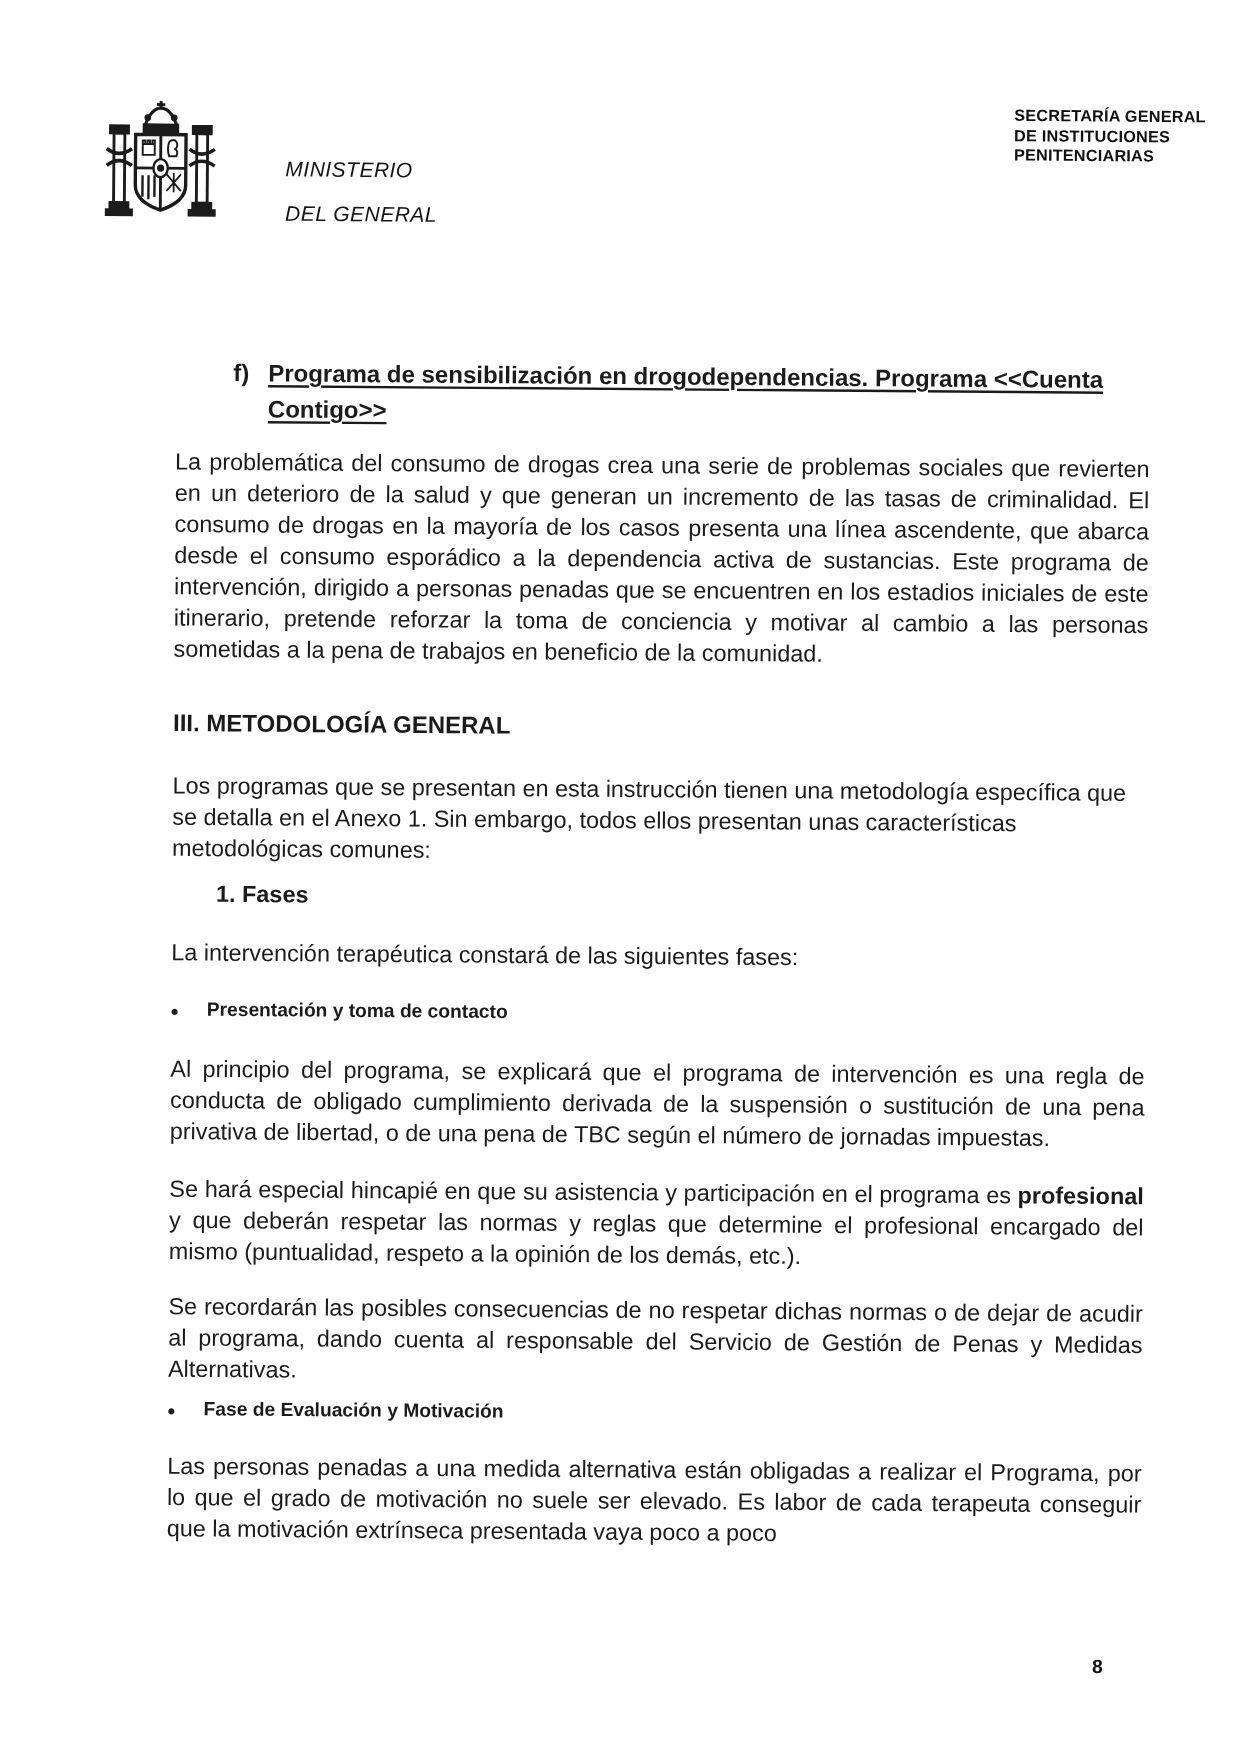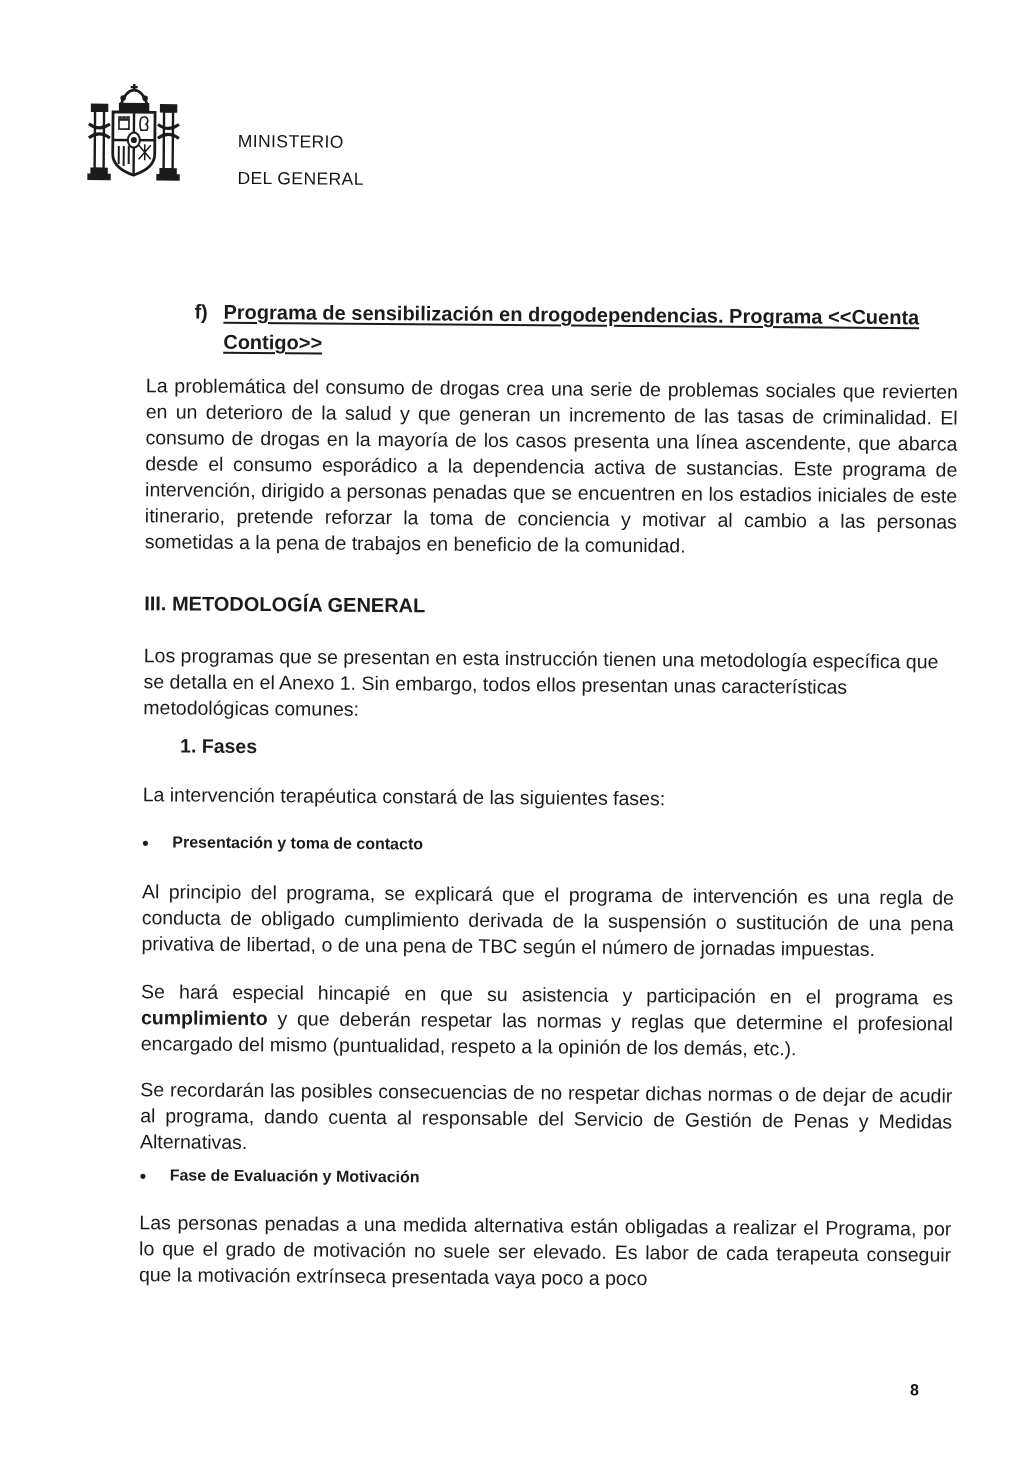--- a/index.html
+++ b/index.html
@@ -12,21 +12,21 @@
     position:absolute;inset:0;
     transform:rotate(0.45deg);
     transform-origin:120px 120px;
   }
   
   .crest{position:absolute;left:86px;top:82px;width:96px;height:110px;}
   .ministry{
     position:absolute;left:238px;top:122px;
     font-size:17.5px;line-height:37px;letter-spacing:0.4px;color:#151515;
   }
-  .ministry span{display:block;}
+  .ministry span{display:block;font-style:italic;}
   .secretariat{
     position:absolute;left:845px;top:83px;
     font-weight:bold;font-size:13.5px;line-height:16.5px;letter-spacing:0.2px;color:#101010;
   }
   .secretariat span{display:block;}
   
   .content{position:absolute;left:148px;top:296px;width:812px;}
   .heading-f{display:flex;font-weight:bold;font-size:20px;line-height:30px;margin-left:48px;}
   .f-marker{flex:0 0 29px;}
   .f-title{text-decoration:underline;text-decoration-thickness:2px;text-underline-offset:3px;}
@@ -92,20 +92,25 @@
         <circle cx="48" cy="58" r="1.8" fill="#1b1b1b"></circle>
       </g>
     </svg>
   </span>
 
   <div class="ministry">
     <span>MINISTERIO</span>
     <span>DEL GENERAL</span>
   </div>
 
+  <div class="secretariat">
+    <span>SECRETARÍA GENERAL</span>
+    <span>DE INSTITUCIONES</span>
+    <span>PENITENCIARIAS</span>
+  </div>
 
   <div class="content">
 
     <div class="heading-f">
       <span class="f-marker">f)</span>
       <span class="f-title">Programa de sensibilización en drogodependencias. Programa &lt;&lt;Cuenta Contigo&gt;&gt;</span>
     </div>
 
     <p class="p1 just">La problemática del consumo de drogas crea una serie de problemas sociales que revierten en un deterioro de la salud y que generan un incremento de las tasas de criminalidad. El consumo de drogas en la mayoría de los casos presenta una línea ascendente, que abarca desde el consumo esporádico a la dependencia activa de sustancias. Este programa de intervención, dirigido a personas penadas que se encuentren en los estadios iniciales de este itinerario, pretende reforzar la toma de conciencia y motivar al cambio a las personas sometidas a la pena de trabajos en beneficio de la comunidad.</p>
 
@@ -117,21 +122,21 @@
 
     <p class="p3">La intervención terapéutica constará de las siguientes fases:</p>
 
     <div class="bullet b1">
       <span class="dot">•</span>
       <span>Presentación y toma de contacto</span>
     </div>
 
     <p class="p4 just">Al principio del programa, se explicará que el programa de intervención es una regla de conducta de obligado cumplimiento derivada de la suspensión o sustitución de una pena privativa de libertad, o de una pena de TBC según el número de jornadas impuestas.</p>
 
-    <p class="p5 just"><span>Se hará especial hincapié en que su asistencia y participación en el programa es </span><span class="bold-inline">cumplimiento</span><span> y que deberán respetar las normas y reglas que determine el profesional encargado del mismo (puntualidad, respeto a la opinión de los demás, etc.).</span></p>
+    <p class="p5 just"><span>Se hará especial hincapié en que su asistencia y participación en el programa es </span><span class="bold-inline">profesional</span><span> y que deberán respetar las normas y reglas que determine el profesional encargado del mismo (puntualidad, respeto a la opinión de los demás, etc.).</span></p>
 
     <p class="p6 just">Se recordarán las posibles consecuencias de no respetar dichas normas o de dejar de acudir al programa, dando cuenta al responsable del Servicio de Gestión de Penas y Medidas Alternativas.</p>
 
     <div class="bullet b2">
       <span class="dot">•</span>
       <span>Fase de Evaluación y Motivación</span>
     </div>
 
     <p class="p7 just">Las personas penadas a una medida alternativa están obligadas a realizar el Programa, por lo que el grado de motivación no suele ser elevado. Es labor de cada terapeuta conseguir que la motivación extrínseca presentada vaya poco a poco</p>
 

